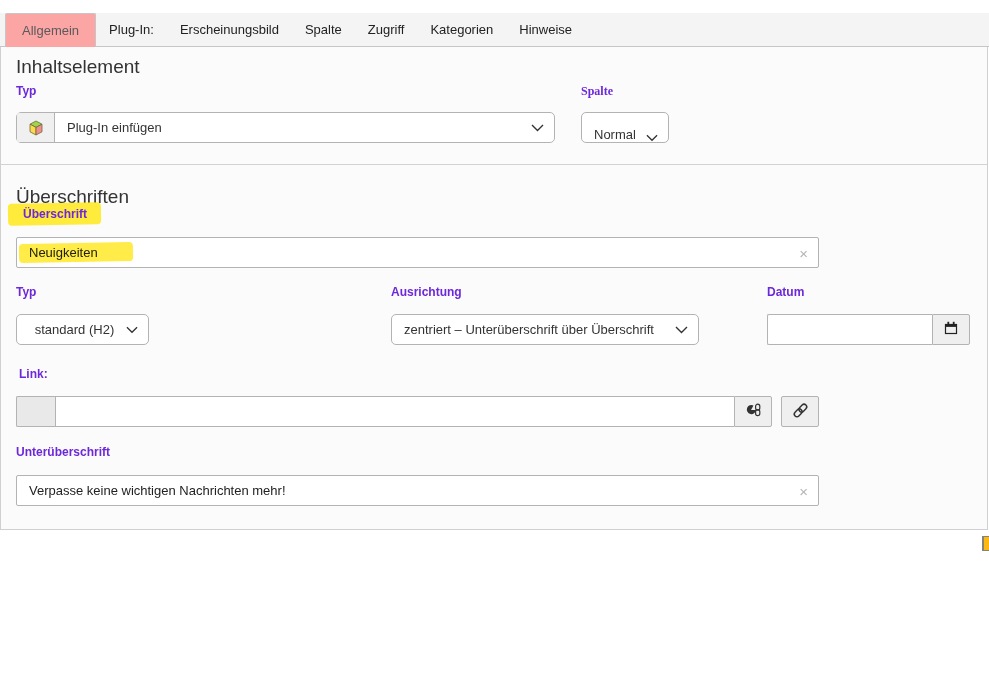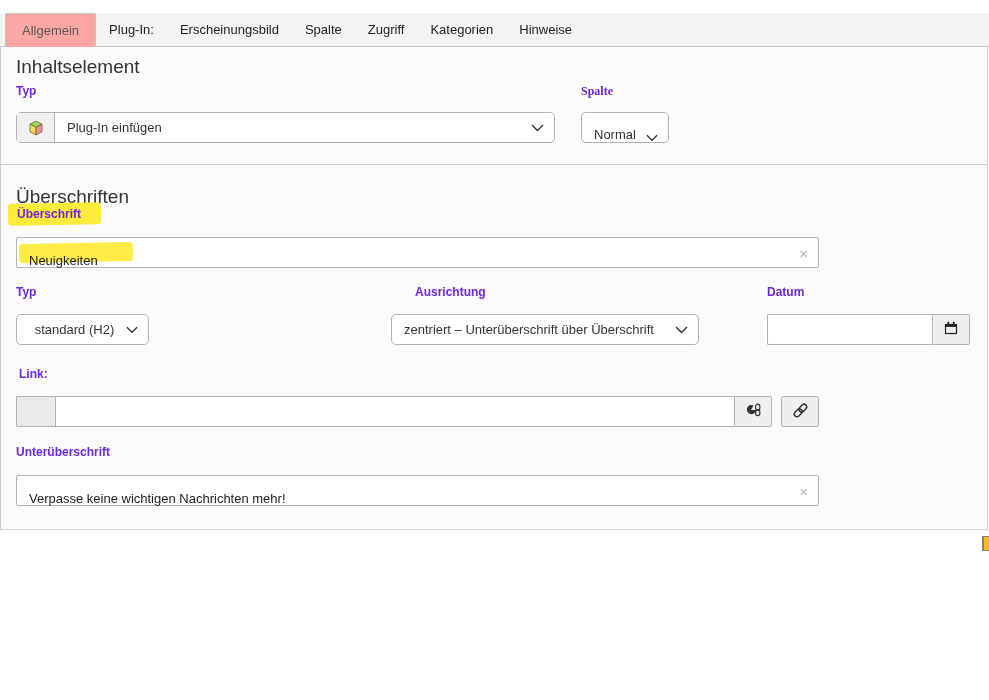--- a/index.html
+++ b/index.html
@@ -24,21 +24,21 @@
   
   .selectbox { position:absolute; height:31px; background:#fff; border:1px solid #b3b3b3; border-radius:5px;
                display:flex; align-items:center; cursor:pointer; }
   .selectbox .sel-text { padding-left:12px; flex:1; color:#333; white-space:nowrap; overflow:hidden; }
   .selectbox .chev { padding:0 10px 0 6px; display:flex; align-items:center; }
   .icon-prefix { width:38px; height:100%; background:#f0f0f0; border-right:1px solid #b3b3b3;
                  display:flex; align-items:center; justify-content:center; border-radius:2px 0 0 2px; }
 
   .textinput { position:absolute; height:31px; background:#fff; border:1px solid #b3b3b3; border-radius:2px; }
   .textinput input { width:100%; height:100%; border:none; outline:none; background:transparent;
-                     font-family:"Liberation Sans", sans-serif; font-size:13px; color:#222; padding:0 28px 0 12px;margin-top:8px; }
+                     font-family:"Liberation Sans", sans-serif; font-size:13px; color:#222; padding:0 28px 0 12px; }
   .clear-x { position:absolute; right:10px; top:50%; transform:translateY(-50%); color:#b5b5b5;
              font-size:15px; line-height:1; cursor:pointer; }
 
   .input-group { position:absolute; height:31px; display:flex; align-items:stretch; }
   .input-group .ig-input { flex:1; background:#fff; border:1px solid #b3b3b3; border-right:none; }
   .input-group .ig-input input { width:100%; height:100%; border:none; outline:none; background:transparent;
                                  font-family:"Liberation Sans", sans-serif; font-size:13px; padding:0 10px; }
   .ig-btn { width:38px; background:#efefef; border:1px solid #b3b3b3; display:flex; align-items:center;
             justify-content:center; cursor:pointer; }
   .ig-btn.rounded-r { border-radius:0 2px 2px 0; }
@@ -102,40 +102,40 @@
           </svg>
       </span>
     </div>
 
     <div class="section-divider"></div>
 
     <div class="section-title" style="left:15px; top:131px;margin-top:8px;">Überschriften</div>
 
     <div class="hl under" style="left:7px; top:156px; width:93px; height:22px; transform:rotate(-1deg);"></div>
 
-    <div class="field-label" style="left:16px; top:160px;">Überschrift</div>
+    <div class="field-label" style="left:22px; top:160px;">Überschrift</div>
 
     <div class="textinput" style="left:15px; top:190px; width:803px;">
       <input type="text" value="Neuigkeiten" style="">
       <span class="clear-x">×</span>
     </div>
 
     <div class="hl over" style="left:18px; top:196px; width:114px; height:19px; transform:rotate(-1deg);"></div>
 
     <div class="field-label" style="left:15px; top:238px;">Typ</div>
     <div class="selectbox" style="left:15px; top:267px; width:133px;text-align:center;">
       <span class="sel-text">standard (H2)</span>
       <span class="chev">
         <svg width="12" height="8" viewBox="0 0 13 8">
             <path d="M1 1l5.5 5.5L12 1" fill="none" stroke="#333" stroke-width="1.4"></path>
           </svg>
       </span>
     </div>
 
-    <div class="field-label" style="left:390px; top:238px;margin-left:24px;">Ausrichtung</div>
+    <div class="field-label" style="left:390px; top:238px;">Ausrichtung</div>
     <div class="selectbox" style="left:390px; top:267px; width:308px;">
       <span class="sel-text">zentriert – Unterüberschrift über Überschrift</span>
       <span class="chev">
         <svg width="13" height="8" viewBox="0 0 13 8">
             <path d="M1 1l5.5 5.5L12 1" fill="none" stroke="#333" stroke-width="1.4"></path>
           </svg>
       </span>
     </div>
 
     <div class="field-label" style="left:766px; top:238px;">Datum</div>

